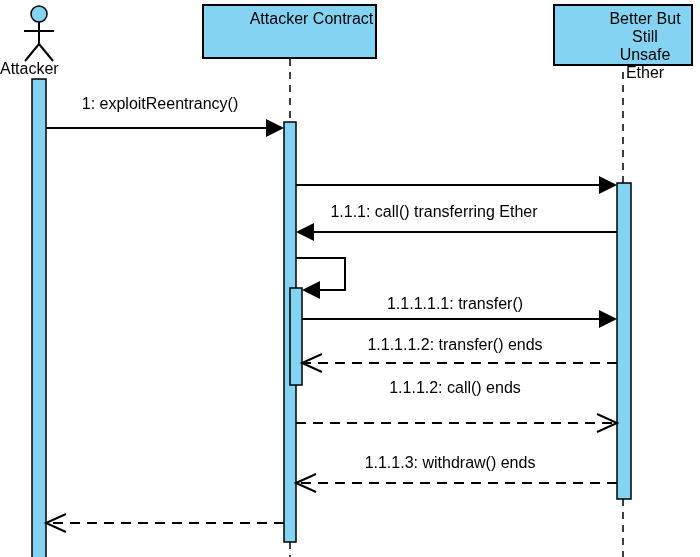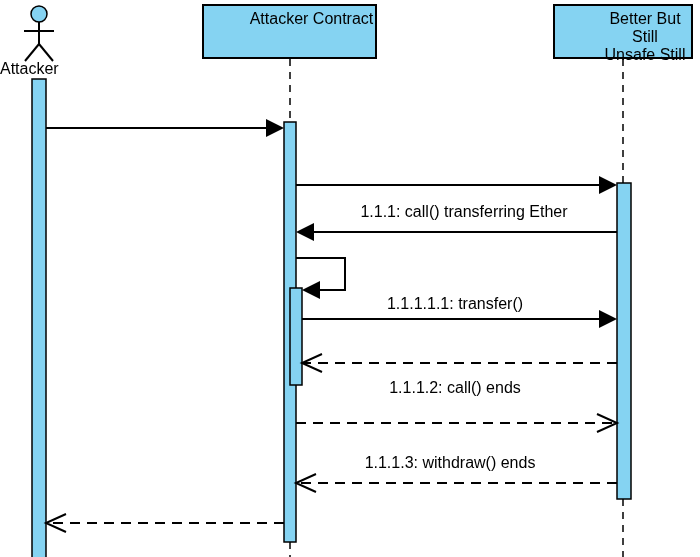--- a/index.html
+++ b/index.html
@@ -121,23 +121,25 @@
       <polyline class="openhead" points="66,514 46,523 66,532"></polyline>
     </g>
   </svg>
 
   <div class="actor-label">Attacker</div>
 
   <div class="pbox" style="left:202px;top:4px;width:175px;height:55px;">
     <span>Attacker Contract</span>
   </div>
 
-  <div class="pbox" style="left:553px;top:4px;width:140px;height:55px;">
+  <div class="pbox" style="left:553px;top:4px;width:140px;height:62px;">
     <span>Better But Still</span>
-    <span>Unsafe Still</span>
+    <span>Unsafe Ether</span>
   </div>
 
-  <div class="msg" style="left:324px;top:203px;width:280px;">1.1.1: call() transferring Ether</div>
+  <div class="msg" style="left:40px;top:95px;width:240px;">1: exploitReentrancy()</div>
+  <div class="msg" style="left:294px;top:203px;width:280px;">1.1.1: call() transferring Ether</div>
   <div class="msg" style="left:335px;top:295px;width:240px;">1.1.1.1.1: transfer()</div>
+  <div class="msg" style="left:335px;top:336px;width:240px;">1.1.1.1.2: transfer() ends</div>
   <div class="msg" style="left:335px;top:379px;width:240px;">1.1.1.2: call() ends</div>
   <div class="msg" style="left:330px;top:454px;width:240px;">1.1.1.3: withdraw() ends</div>
 
 </div>
 
 </body></html>

